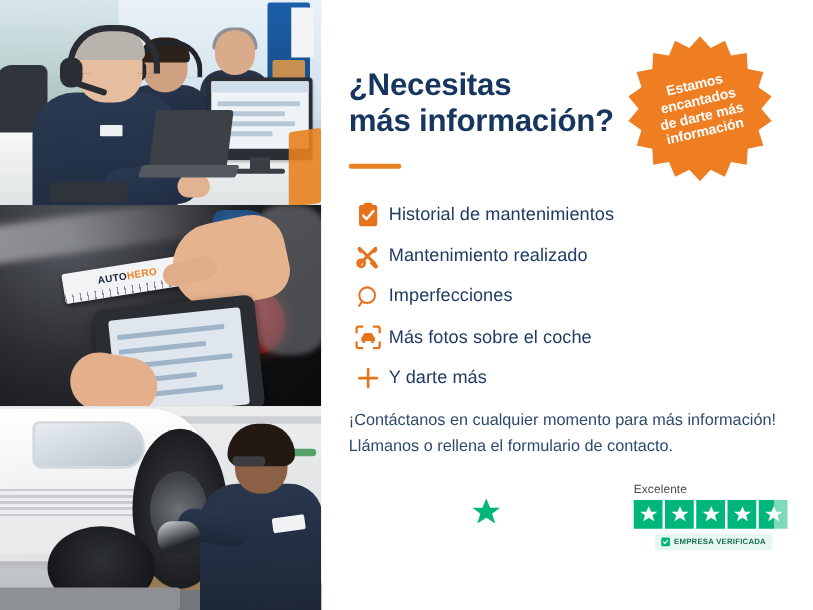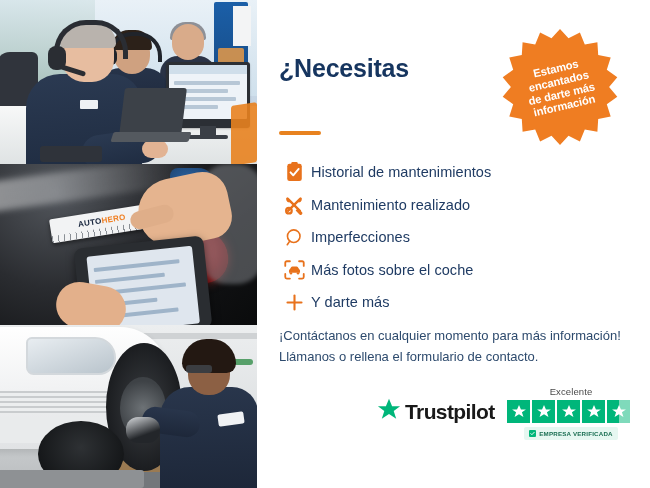--- a/index.html
+++ b/index.html
@@ -178,21 +178,21 @@
   .feat-ico{width:34px;flex:0 0 34px;display:flex;align-items:center;justify-content:center;}
   .feat-label{font-size:14.5px;color:#1f3b63;letter-spacing:.05px;}
 
   .para{position:absolute;left:22px;top:325px;width:360px;font-size:13px;line-height:1.62;color:#2d4a6d;}
 
   
   .tp{position:absolute;left:120px;top:386px;width:260px;height:62px;}
   .tp-logo{position:absolute;left:0;top:12px;display:flex;align-items:center;gap:4px;}
   .tp-word{font-size:21px;font-weight:bold;color:#191919;letter-spacing:-.6px;}
   .tp-right{position:absolute;left:130px;top:0;width:128px;}
-  .tp-exc{font-size:9.5px;color:#4a4a4a;text-align:center;margin-bottom:3px;letter-spacing:.1px;}
+  .tp-exc{font-size:9.5px;color:#4a4a4a;text-align:left;margin-bottom:3px;letter-spacing:.1px;}
   .tp-stars{display:flex;gap:2px;}
   .tp-star{width:23px;height:23px;background:#00b67a;display:flex;align-items:center;justify-content:center;}
   .tp-star.half{background:linear-gradient(90deg,#00b67a 52%, #7fdabb 52%);}
   .tp-ver{margin:4px auto 0;width:94px;height:13px;background:#e6f7f1;border-radius:2px;
      display:flex;align-items:center;justify-content:center;gap:3px;}
   .tp-ver-txt{font-size:6.2px;font-weight:bold;color:#1a6e52;letter-spacing:.2px;}
   .tp-ver-box{width:7px;height:7px;background:#00b67a;border-radius:1px;display:flex;align-items:center;
      justify-content:center;}
 </style>
 </head>
@@ -303,20 +303,21 @@
       </div>
       <div class="p3-lift"></div>
     </div>
 
   </div>
 
   <div class="content">
 
     <div class="heading">
       <div>¿Necesitas</div>
+      <div>más información?</div>
     </div>
     <div class="divider"></div>
 
     <div class="badge">
       <svg width="120" height="120" viewBox="0 0 120 120">
         <path fill="#ef7d22" d="M60 2 L68.5 11.3 L79.9 5.6 L84.8 17.4 L97.4 15.3 L98.2 28.1 L110.7 30.6 L106.8 42.8 L117.3 50.2 L109.1 60 L117.3 69.8 L106.8 77.2 L110.7 89.4 L98.2 91.9 L97.4 104.7 L84.8 102.6 L79.9 114.4 L68.5 108.7 L60 118 L51.5 108.7 L40.1 114.4 L35.2 102.6 L22.6 104.7 L21.8 91.9 L9.3 89.4 L13.2 77.2 L2.7 69.8 L10.9 60 L2.7 50.2 L13.2 42.8 L9.3 30.6 L21.8 28.1 L22.6 15.3 L35.2 17.4 L40.1 5.6 L51.5 11.3 Z"></path>
       </svg>
       <div class="badge-inner">
         <span class="badge-hs">
           <svg width="17" height="15" viewBox="0 0 24 22">
@@ -409,21 +410,20 @@
       <div>Llámanos o rellena el formulario de contacto.</div>
     </div>
 
     <div class="tp">
       <div class="tp-logo">
         <span>
           <svg width="24" height="23" viewBox="0 0 24 23">
             <path fill="#00b67a" d="M12 0.8 L15.1 8.2 L23.1 8.2 L16.7 12.9 L19.2 20.8 L12 16.1 L4.8 20.8 L7.3 12.9 L0.9 8.2 L8.9 8.2 Z"></path>
           </svg>
         </span>
-        <span class="tp-word">Trustpilot</span>
       </div>
       <div class="tp-right">
         <div class="tp-exc">Excelente</div>
         <div class="tp-stars">
           <span class="tp-star">
             <svg width="16" height="15" viewBox="0 0 24 23">
                 <path fill="#fff" d="M12 1.4 L15 8.3 L22.6 8.3 L16.5 12.7 L18.8 20 L12 15.6 L5.2 20 L7.5 12.7 L1.4 8.3 L9 8.3 Z"></path>
               </svg>
           </span>
           <span class="tp-star">

